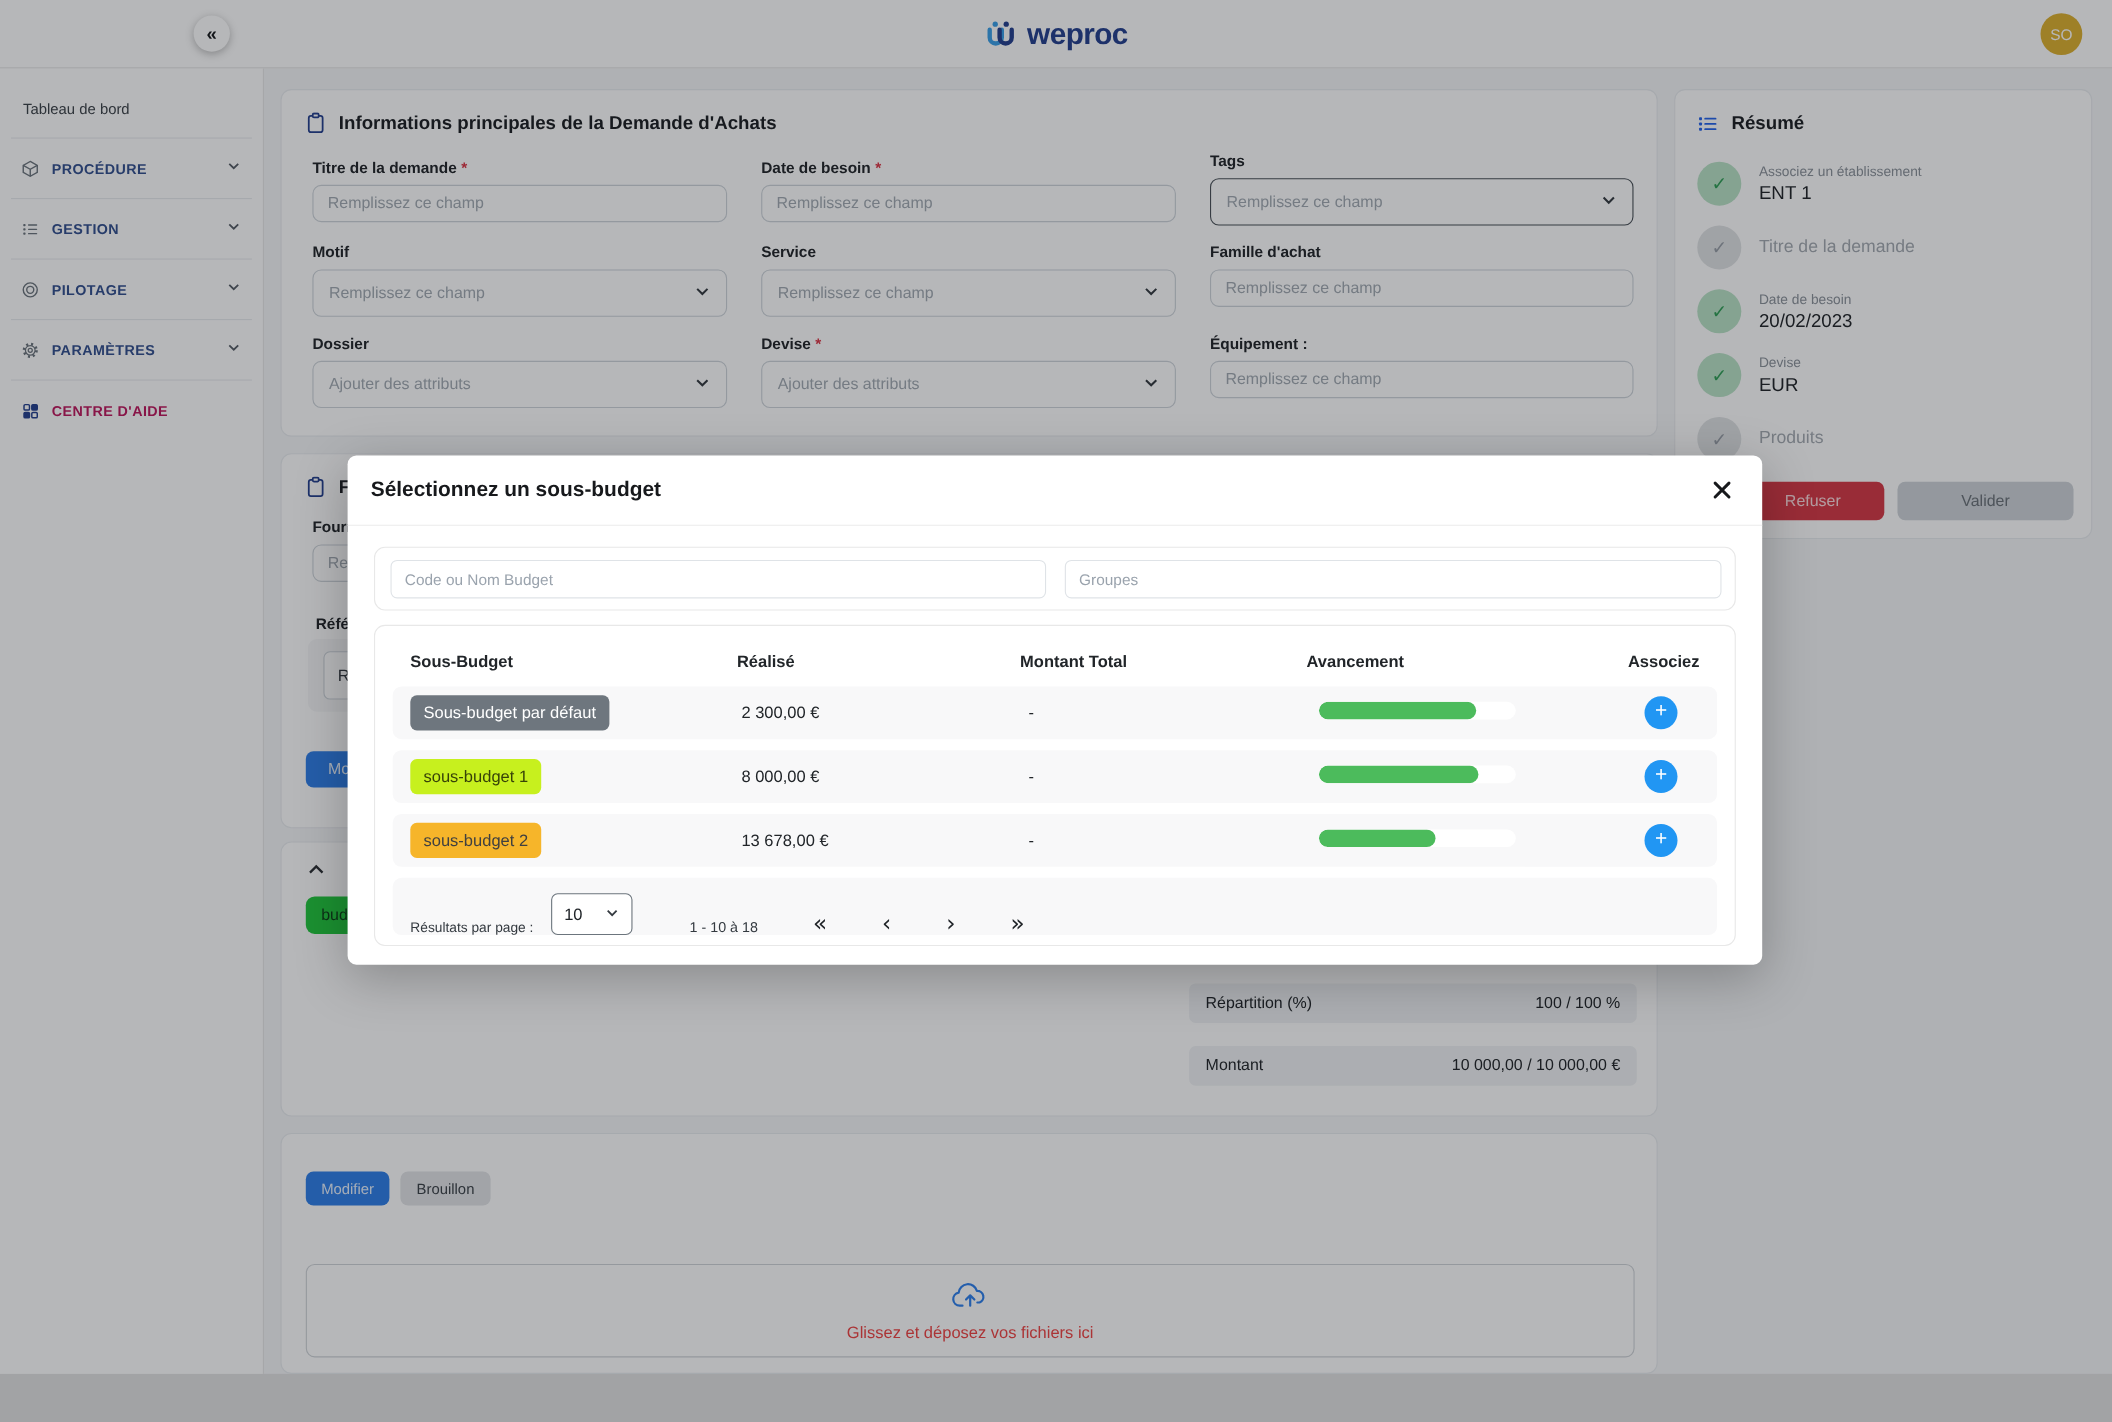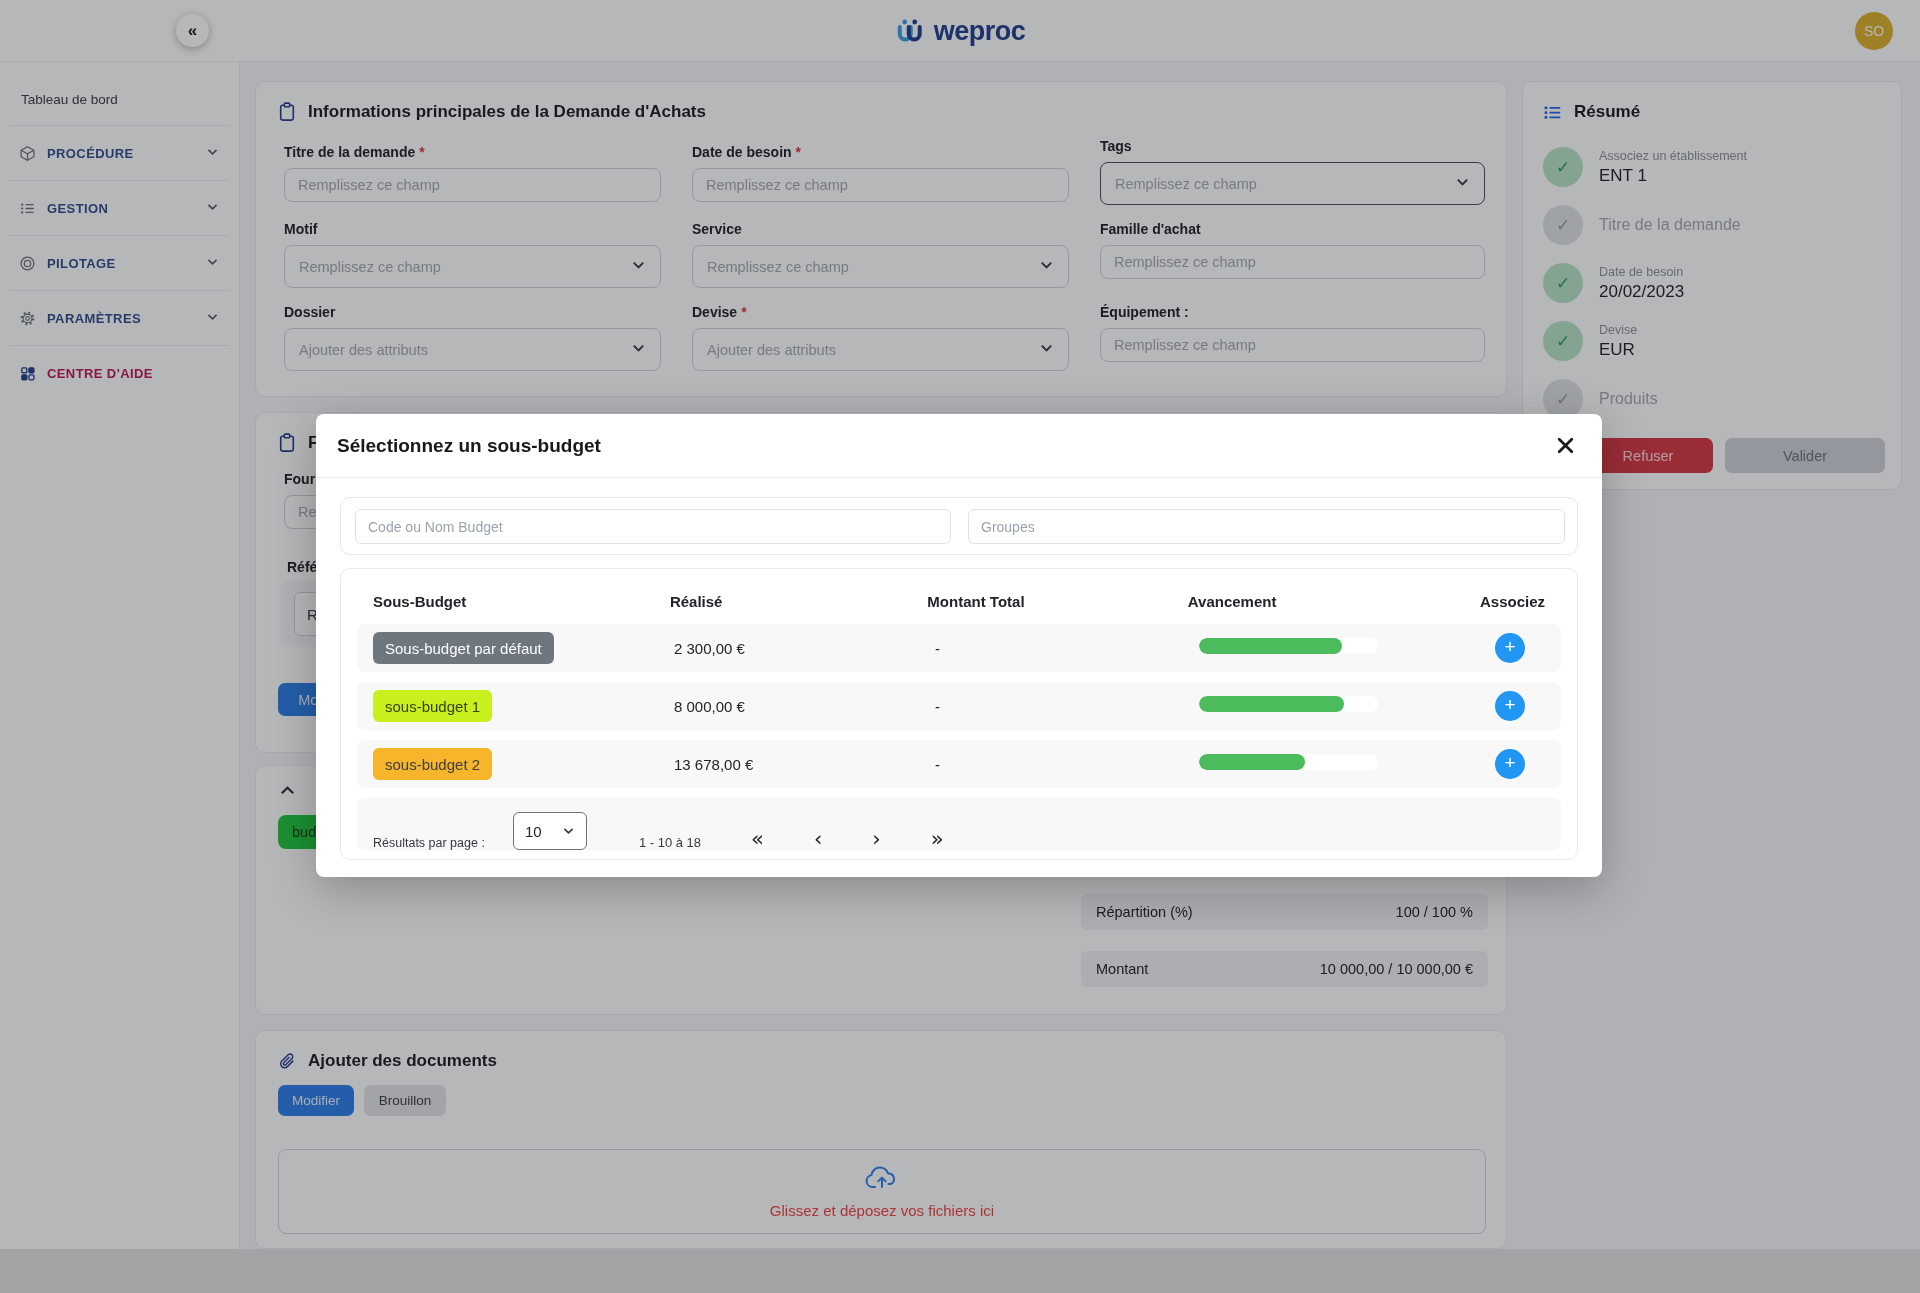--- a/index.html
+++ b/index.html
@@ -104,21 +104,21 @@
   .c-name { width:301px; } .c-real { width:261px; font-size:15px; color:#212529; }
   .c-mont { width:264px; font-size:15px; color:#212529; } .c-av { width:280px; }
   .c-act { flex:1; display:flex; justify-content:flex-start; padding-left:16px; }
   .t-tag { display:inline-flex; align-items:center; height:32px; padding:0 12px; border-radius:6px; font-size:15px; }
   .pbar { width:179px; height:16px; background:#fff; border-radius:8px; overflow:hidden; }
   .pfill { height:100%; background:#4cbb5c; border-radius:8px; }
   .plus-btn { width:30px; height:30px; border-radius:50%; background:#2196f3; color:#fff; border:0; font-size:19px;
     display:flex; align-items:center; justify-content:center; cursor:pointer; padding-bottom:2px; }
   .t-pagin { display:flex; align-items:flex-end; height:52px; background:#f8f8f9; border-radius:8px; padding:0 16px; margin-top:4px;gap:16px; }
   .pp-label { font-size:12.5px; color:#343a40; }
-  .pp-select { margin-left:12px; width:74px; height:38px; background:#fff; border:1px solid #6c757d; border-radius:6px;
+  .pp-select { width:74px; height:38px; background:#fff; border:1px solid #6c757d; border-radius:6px;
     display:flex; align-items:center; justify-content:space-between; padding:0 11px; font-size:15px; color:#212529; cursor:pointer; }
   .pp-range { margin-left:36px; font-size:13px; color:#343a40; }
   .pg-btn { margin-left:34px; font-size:21px; color:#212529; background:none; border:0; cursor:pointer;
     font-family:"DejaVu Sans", sans-serif; line-height:1; }
 </style>
 </head>
 <body>
 
 <header class="abs topbar">
   <div class="abs collapse-btn">
@@ -413,28 +413,20 @@
         <span>100 / 100 %</span>
     </div>
     <div class="b-row">
       <span>Montant</span>
         <span>10 000,00 / 10 000,00 €</span>
     </div>
   </div>
 </section>
 
 <section class="abs card card-docs">
-  <div class="card-title">
-    <span style="display:flex">
-      <svg width="18" height="20" viewBox="0 0 24 24" fill="none" stroke="#24408f" stroke-width="1.9">
-        <path d="M20.5 11.5 l-8 8 a5.2 5.2 0 0 1 -7.4 -7.4 l8.5-8.5 a3.5 3.5 0 0 1 5 5 l-8.3 8.3 a1.8 1.8 0 0 1 -2.6 -2.6 l7.5-7.5"></path>
-      </svg>
-      </span>
-    <span>Ajouter des documents</span>
-  </div>
   <div class="doc-btns">
     <button class="btn btn-doc-mod">Modifier</button>
     <button class="btn btn-doc-draft">Brouillon</button>
   </div>
   <div class="dropzone">
     <span>
       <svg width="34" height="28" viewBox="0 0 34 28" fill="none" stroke="#2f80ed" stroke-width="2" stroke-linecap="round" stroke-linejoin="round">
         <path d="M10 23 h-2.5 a6 6 0 0 1 -1 -11.9 a8.5 8.5 0 0 1 16.6 -1.6 a5.5 5.5 0 0 1 2.4 10.6 h-2"></path>
         <path d="M17 14 v9 M13.2 17.4 L17 13.6 l3.8 3.8"></path>
       </svg></span>

